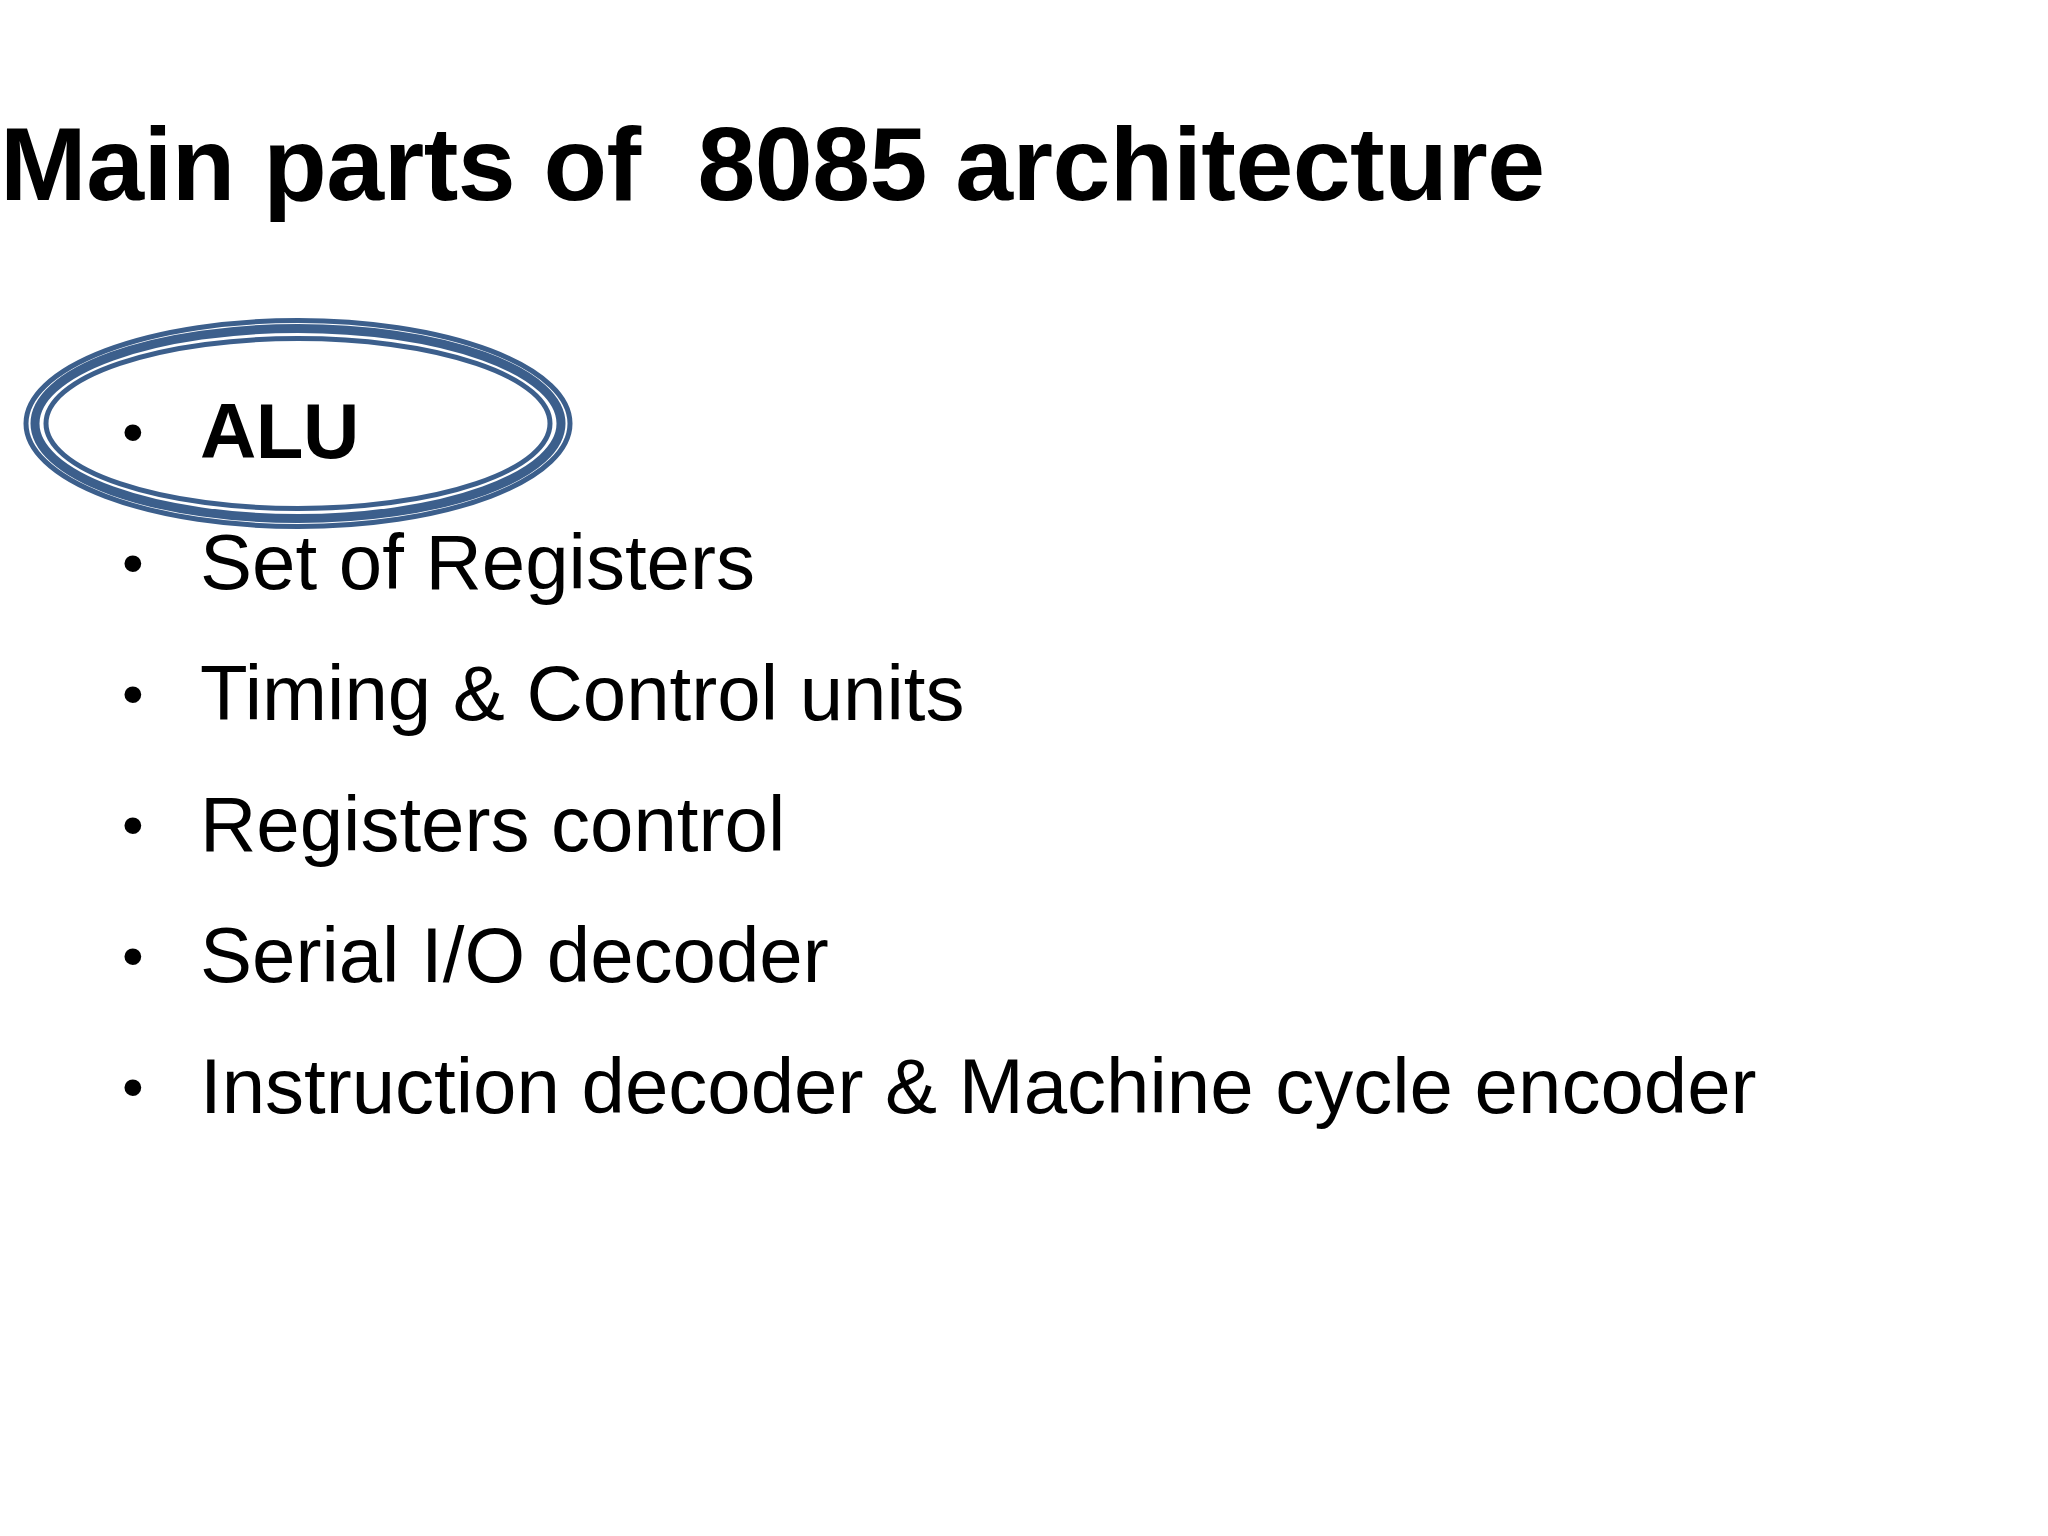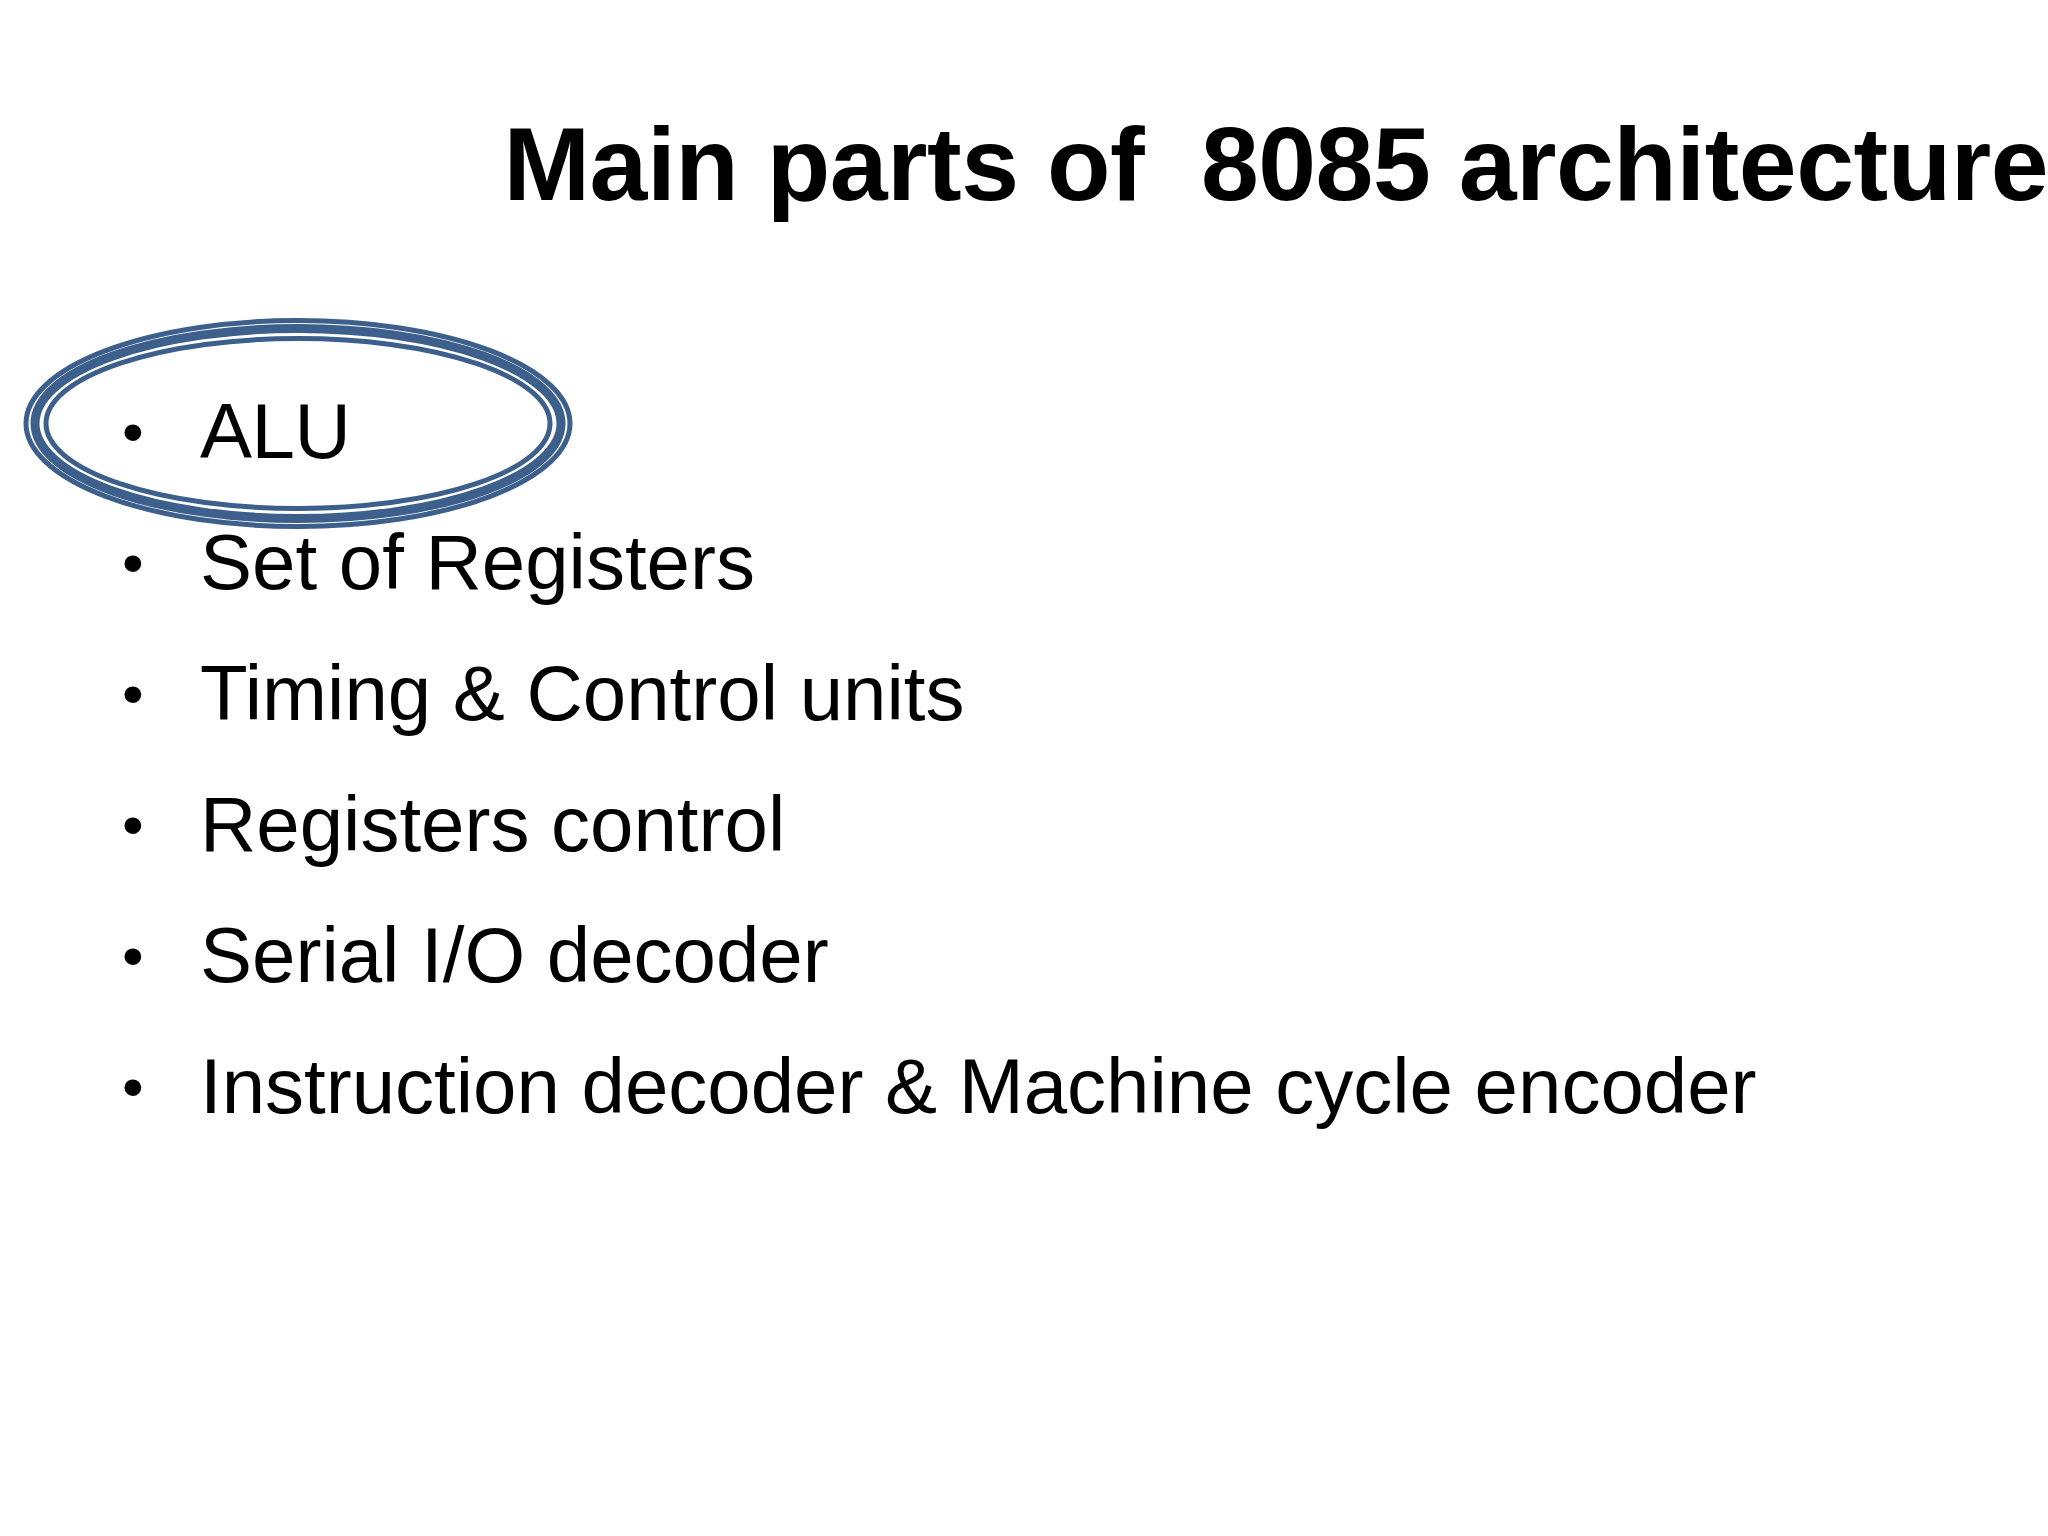--- a/index.html
+++ b/index.html
@@ -20,21 +20,21 @@
     background: #ffffff;
     overflow: hidden;
   }
 
   
   .slide-title {
     position: absolute;
     left: 0;
     top: 112px;
     width: 2048px;
-    text-align: right;
+    text-align: left;
     font-size: 104px;
     font-weight: bold;
     color: #000000;
     letter-spacing: -0.5px;
     line-height: 1.0;
     white-space: pre;
   }
 
   
   .bullet-list {
@@ -68,21 +68,21 @@
 
   .bullet-item .bullet-text {
     display: inline-block;
     margin-left: 78px;
     font-size: 78px;
     line-height: 131px;
     color: #000000;
   }
 
   .bullet-item.is-emphasized .bullet-text {
-    font-weight: normal;
+    font-weight: bold;
     letter-spacing: -0.5px;
   }
 
   
   .highlight-ellipse {
     position: absolute;
     left: 18px;
     top: 316px;
     width: 560px;
     height: 215px;

